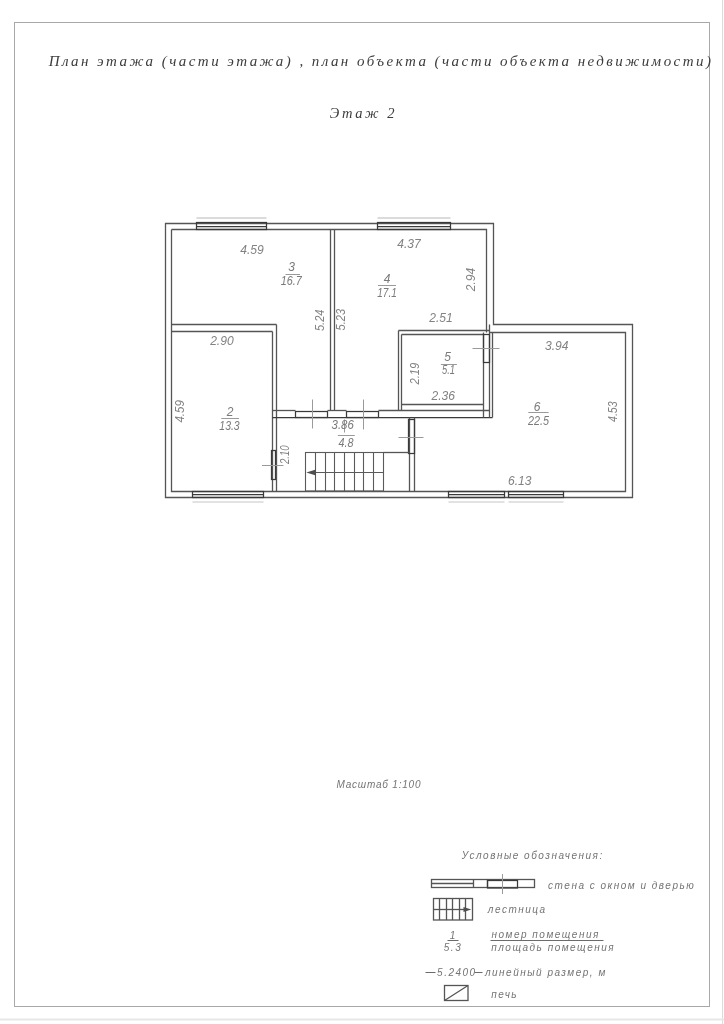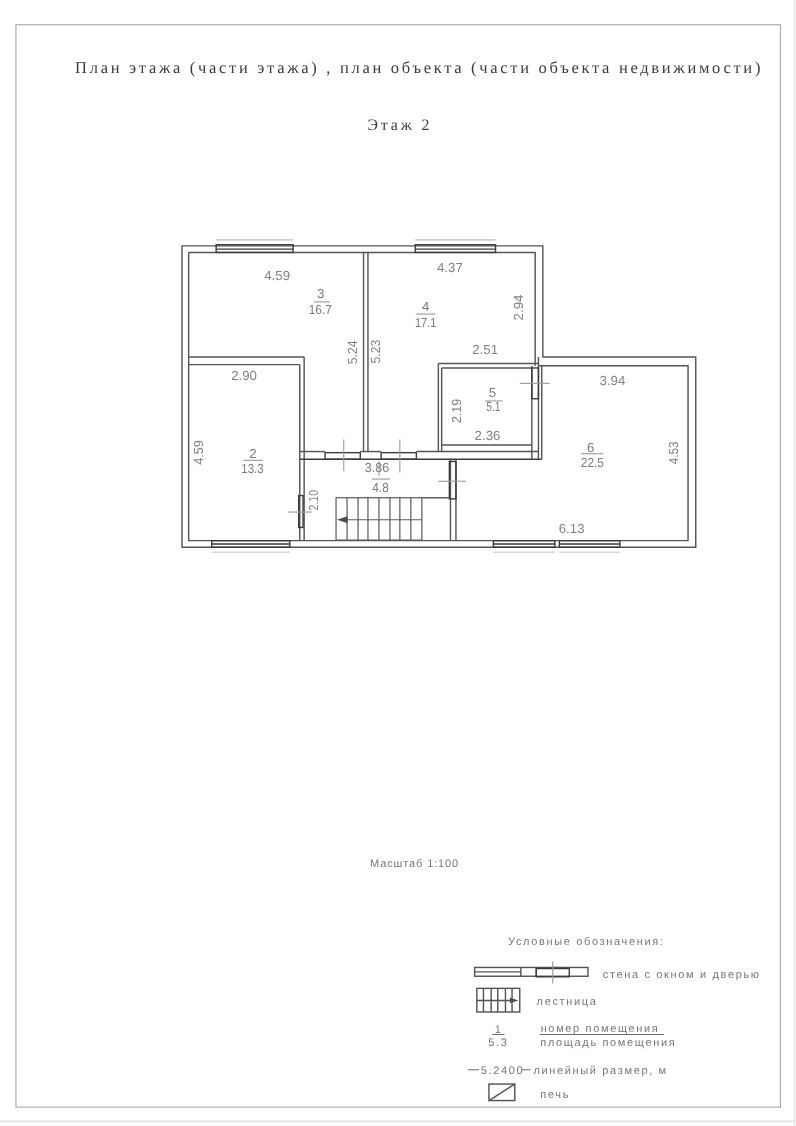--- a/index.html
+++ b/index.html
@@ -1,17 +1,17 @@
 <!DOCTYPE html>
 <html><head>
 <meta charset="utf-8">
 <style>
   html,body{margin:0;padding:0;background:#ffffff;}
   #page{position:relative;width:724px;height:1024px;background:#fff;overflow:hidden;
-        font-family:"Liberation Sans",sans-serif;}
+        font-family:"Liberation Sans",sans-serif;font-style:italic;}
   svg{position:absolute;left:0;top:0;}
   .w{stroke:#555555;stroke-width:1.3;fill:none;}
   .wd{stroke:#3a3a3a;stroke-width:1.25;fill:none;}
   .tick{stroke:#9a9a9a;stroke-width:1;fill:none;}
   .lbl{font-family:"Liberation Sans",sans-serif;font-size:12px;fill:#7a7a7a;}
   .dim{font-family:"Liberation Sans",sans-serif;font-size:12px;fill:#828282;}
   .leg{font-family:"Liberation Sans",sans-serif;font-size:10px;fill:#747474;letter-spacing:1.5px;}
   .leg2{font-family:"Liberation Sans",sans-serif;font-size:10px;fill:#747474;letter-spacing:0.8px;}
 </style>
 </head>

